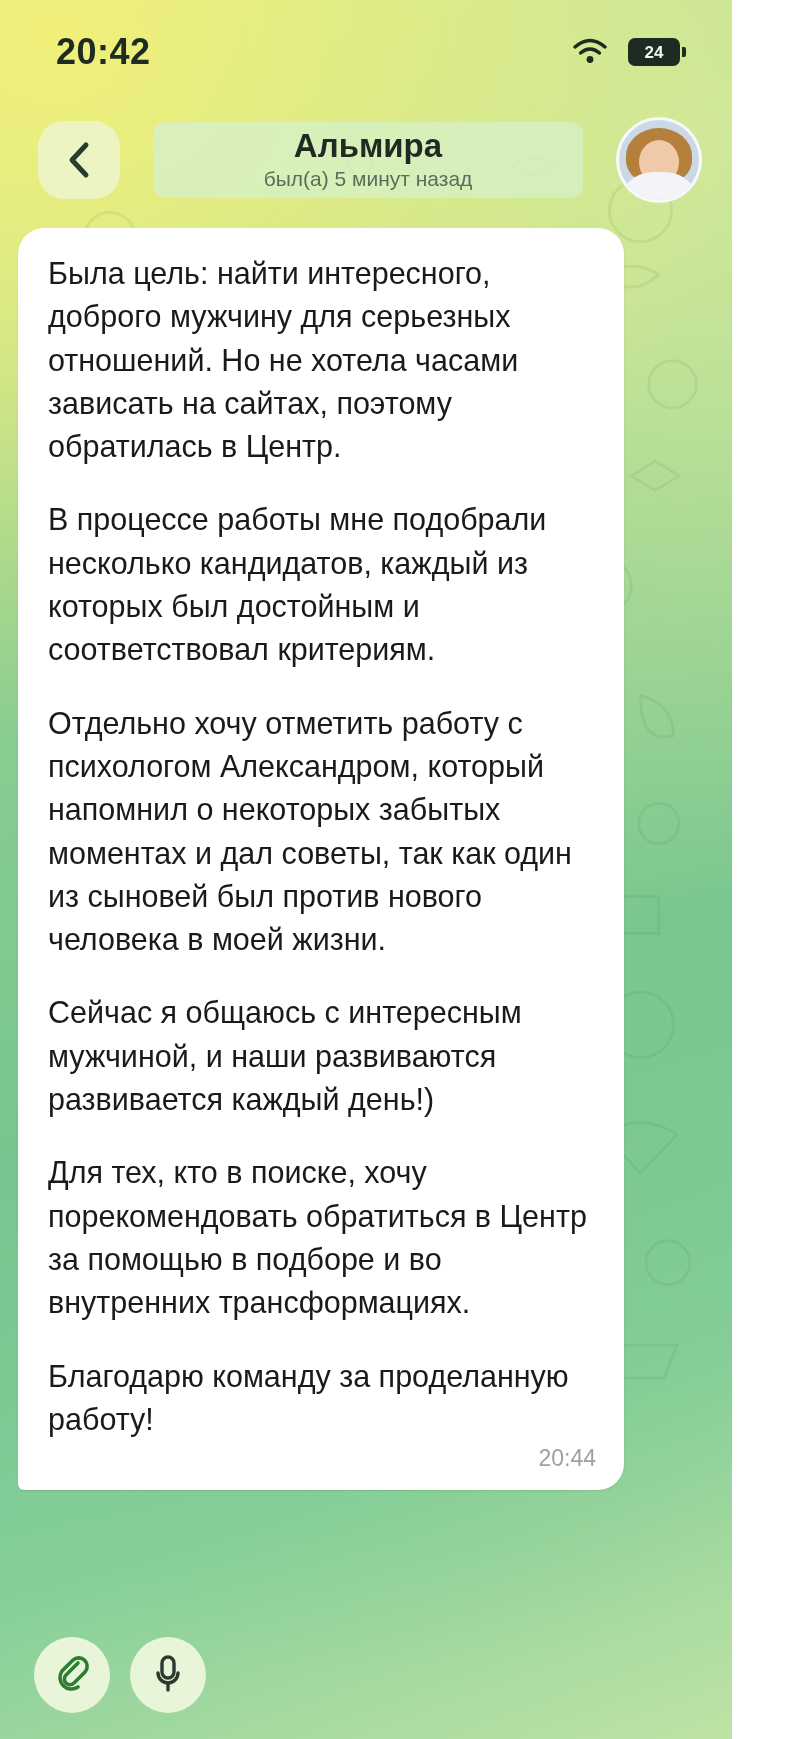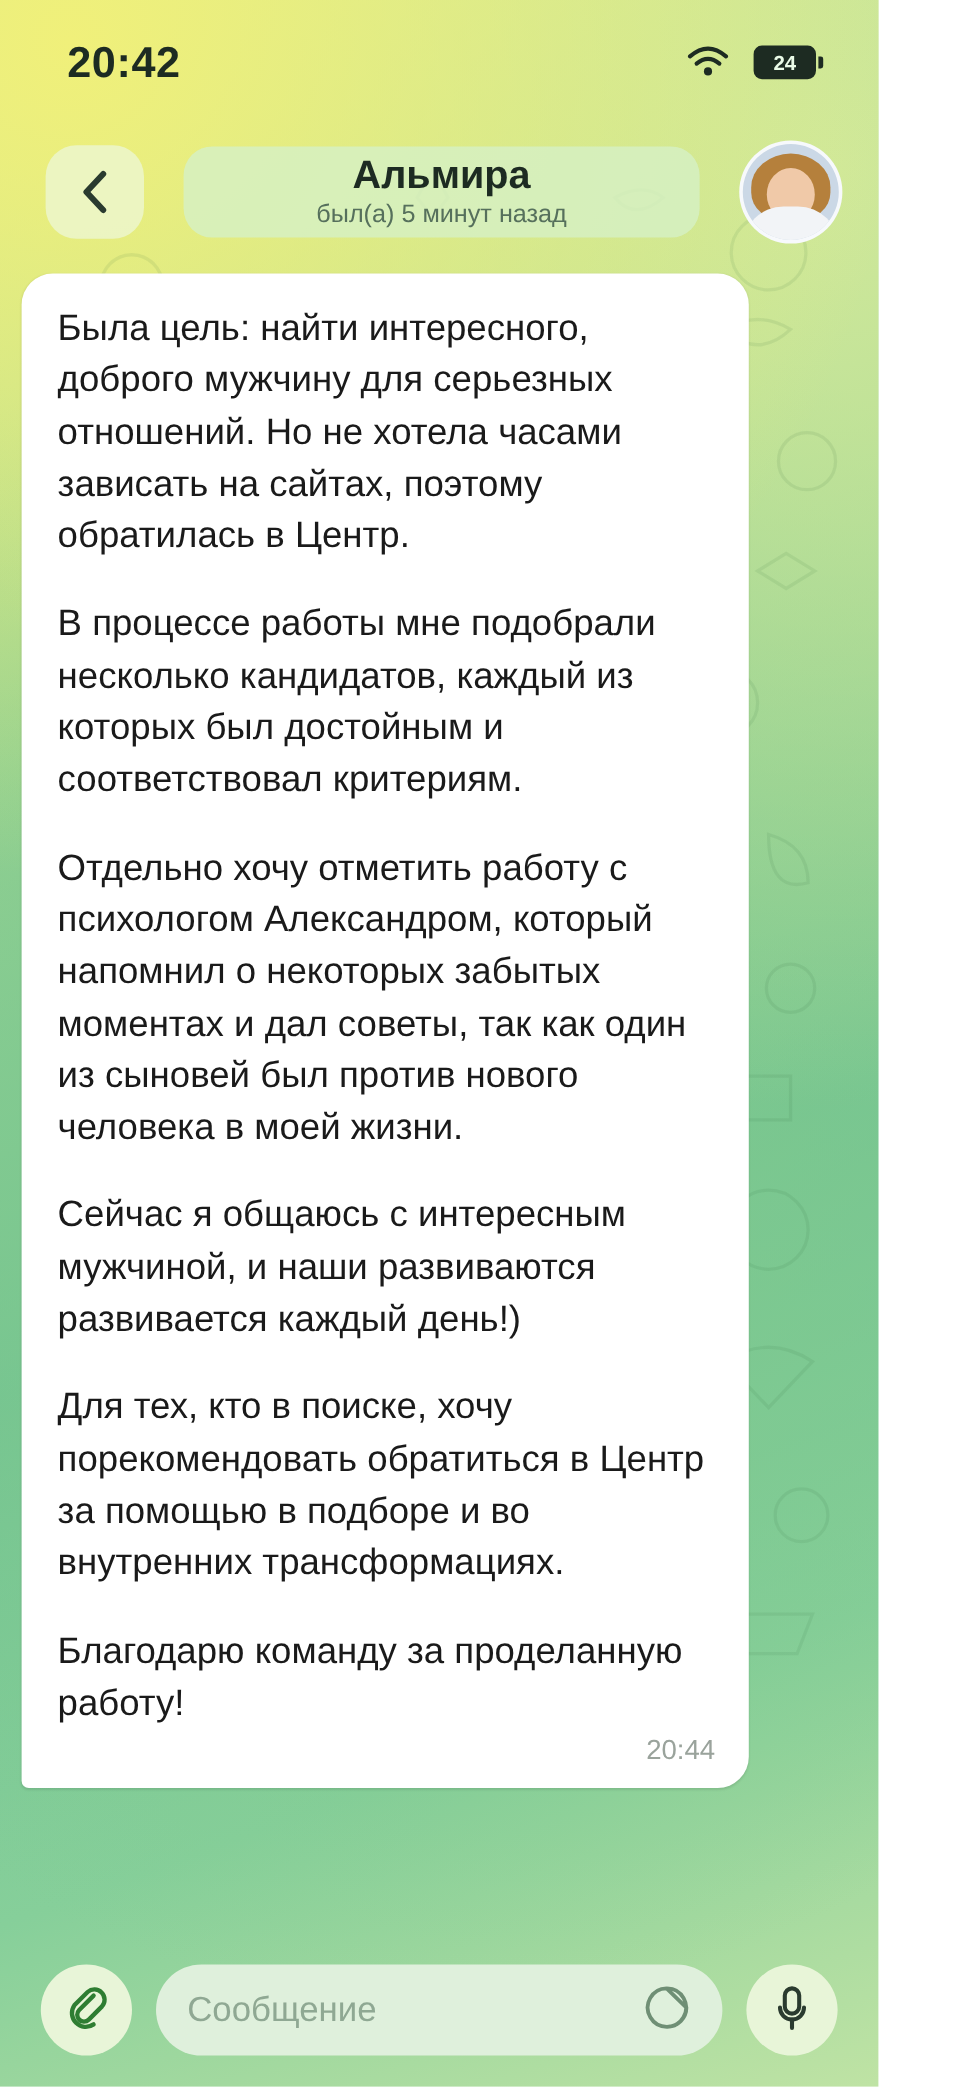--- a/index.html
+++ b/index.html
@@ -95,21 +95,21 @@
     align-items: center;
     justify-content: center;
     flex: none;
   }
   .back-btn svg { display: block; }
   .title-pill {
     flex: 1;
     max-width: 430px;
     margin: 0 auto;
     height: 76px;
-    border-radius: 24px;
+    border-radius: 12px;
     background: rgba(214,240,196,0.82);
     display: flex;
     flex-direction: column;
     align-items: center;
     justify-content: center;
     padding: 4px 12px;
   }
   .chat-name {
     font-size: 33px;
     font-weight: bold;
@@ -318,28 +318,20 @@
 
   <div class="composer">
     <div class="round-btn">
       <span>
         <svg width="38" height="38" viewBox="0 0 38 38">
           <path d="M25 9 L13 21 a5.5 5.5 0 0 0 8 8 L32 18 a8.5 8.5 0 0 0 -12 -12 L9 17 a11.5 11.5 0 0 0 16 16" fill="none" stroke="#2e7d32" stroke-width="3.6" stroke-linecap="round"></path>
         </svg>
       </span>
     </div>
 
-    <div class="input-pill">
-      <span class="ph">Сообщение</span>
-      <span>
-        <svg width="40" height="40" viewBox="0 0 40 40">
-          <path d="M20 4 a16 16 0 1 1 -0.5 0 L36 20 a16 16 0 0 1 -16 16" fill="none" stroke="#6f8f75" stroke-width="3.2" stroke-linejoin="round"></path>
-        </svg>
-      </span>
-    </div>
 
     <div class="round-btn">
       <span>
         <svg width="34" height="40" viewBox="0 0 34 40">
           <rect x="11" y="4" width="12" height="21" rx="6" fill="none" stroke="#2a3b2f" stroke-width="3.4"></rect>
           <path d="M7 20 a10 10 0 0 0 20 0" fill="none" stroke="#2a3b2f" stroke-width="3.4" stroke-linecap="round"></path>
           <path d="M17 30 v7" fill="none" stroke="#2a3b2f" stroke-width="3.4" stroke-linecap="round"></path>
         </svg>
       </span>
     </div>

